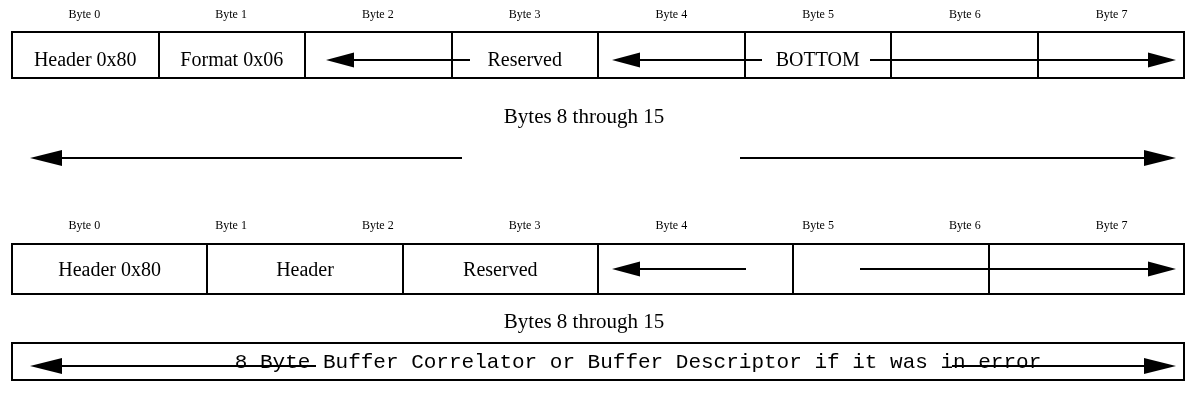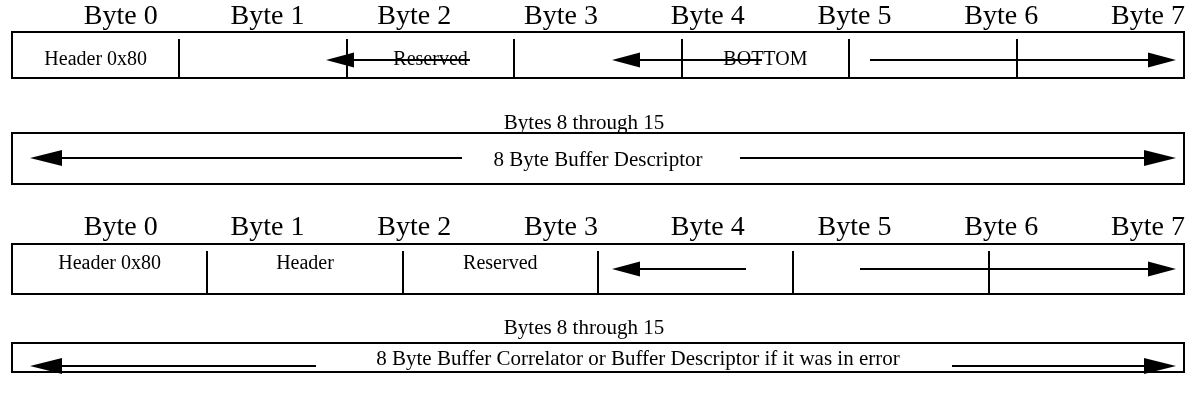--- a/index.html
+++ b/index.html
@@ -2,43 +2,43 @@
 <html><head>
 <meta charset="utf-8">
 <style>
   html,body { margin:0; padding:0; background:#ffffff; }
   .canvas {
     position:relative; width:1188px; height:409px; background:#ffffff;
     color:#000; font-family:"Liberation Serif","DejaVu Serif",serif;
     overflow:hidden;
   }
   .hdr-row { position:absolute; left:11px; width:1174px; display:flex; }
-  .hdr { flex:1; text-align:right; font-size:28px; line-height:23px; white-space:nowrap; }
+  .hdr { flex:1; text-align:center; font-size:12px; line-height:23px; white-space:nowrap; }
   .btable {
     position:absolute; left:11px; width:1174px; box-sizing:border-box;
     border:2px solid #000; display:flex; background:#fff;
   }
   .cell {
     flex:1; box-sizing:border-box; border-right:2px solid #000;
-    display:flex; justify-content:center;
-    font-size:20px; white-space:nowrap; overflow:visible;margin-top:6px;
+    display:flex; align-items:center; justify-content:center;
+    font-size:20px; white-space:nowrap; overflow:visible;
   }
   .cell:last-child { border-right:none; }
   .t1 .cell { padding-top:8px; }
   .span-box {
     position:absolute; left:11px; width:1174px; box-sizing:border-box;
     border:2px solid #000; background:#fff;
   }
   .span-text {
     position:absolute; top:50%; transform:translate(-50%,-50%);
     font-size:21px; white-space:nowrap; background:#fff; padding:0 6px;
   }
   .sec-label {
     position:absolute; transform:translateX(-50%);
-    font-size:21px; line-height:24px; white-space:nowrap;margin-top:6px;
+    font-size:21px; line-height:24px; white-space:nowrap;
   }
   svg.overlay { position:absolute; left:0; top:0; pointer-events:none; }
   .arrow-line { stroke:#000; stroke-width:1.8; }
   .arrow-head { fill:#000; stroke:none; }
 </style>
 </head>
 <body>
 
 <div class="canvas">
 
@@ -51,43 +51,43 @@
     <div class="hdr">Byte 5</div>
     <div class="hdr">Byte 6</div>
     <div class="hdr">Byte 7</div>
   </div>
 
   <div class="btable t1" style="top:31px;height:48px;">
     <div class="cell">
         <span>Header 0x80</span>
       </div>
     <div class="cell">
+        <span>Format 0x06</span>
+      </div>
+    <div class="cell">
         <span></span>
       </div>
     <div class="cell">
         <span>Reserved</span>
       </div>
     <div class="cell">
         <span></span>
       </div>
     <div class="cell">
         <span>BOTTOM</span>
       </div>
     <div class="cell">
         <span></span>
       </div>
     <div class="cell">
         <span></span>
       </div>
   </div>
 
   <div class="sec-label" style="top:104px;left:584px;">Bytes 8 through 15</div>
-  <div class="span-box" style="top:132px;height:53px;">
-    <span class="span-text" style="left:50%;">8 Byte Buffer Descriptor</span>
-  </div>
 
   <div class="hdr-row" style="top:214px;">
     <div class="hdr">Byte 0</div>
     <div class="hdr">Byte 1</div>
     <div class="hdr">Byte 2</div>
     <div class="hdr">Byte 3</div>
     <div class="hdr">Byte 4</div>
     <div class="hdr">Byte 5</div>
     <div class="hdr">Byte 6</div>
     <div class="hdr">Byte 7</div>
@@ -108,21 +108,21 @@
       </div>
     <div class="cell">
         <span></span>
       </div>
     <div class="cell">
         <span></span>
       </div>
   </div>
 
   <div class="sec-label" style="top:309px;left:584px;">Bytes 8 through 15</div>
-  <div class="span-box" style="top:342px;height:31px;">
+  <div class="span-box" style="top:342px;height:39px;font-family:Liberation Mono, monospace;">
     <span class="span-text" style="left:625px;">8 Byte Buffer Correlator or Buffer Descriptor if it was in error</span>
   </div>
 
   <svg class="overlay" width="1188" height="409" viewBox="0 0 1188 409">
 
     <polygon class="arrow-head" points="326,60 354,52.5 354,67.5"></polygon>
     <line class="arrow-line" x1="352" y1="60" x2="470" y2="60"></line>
 
     <polygon class="arrow-head" points="612,60 640,52.5 640,67.5"></polygon>
     <line class="arrow-line" x1="638" y1="60" x2="762" y2="60"></line>

